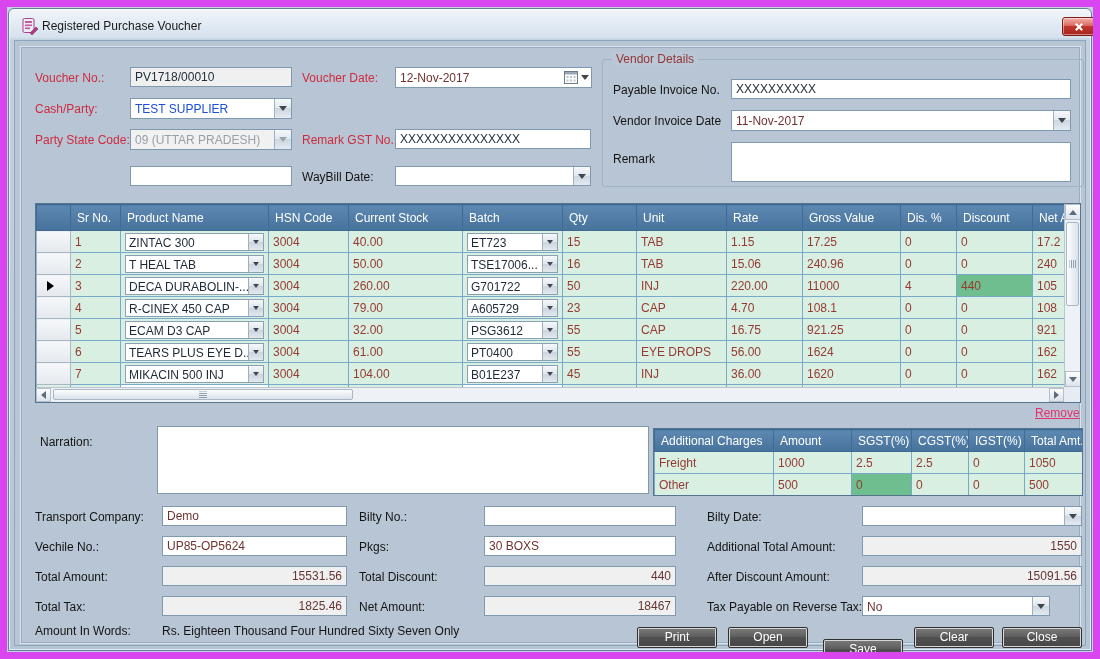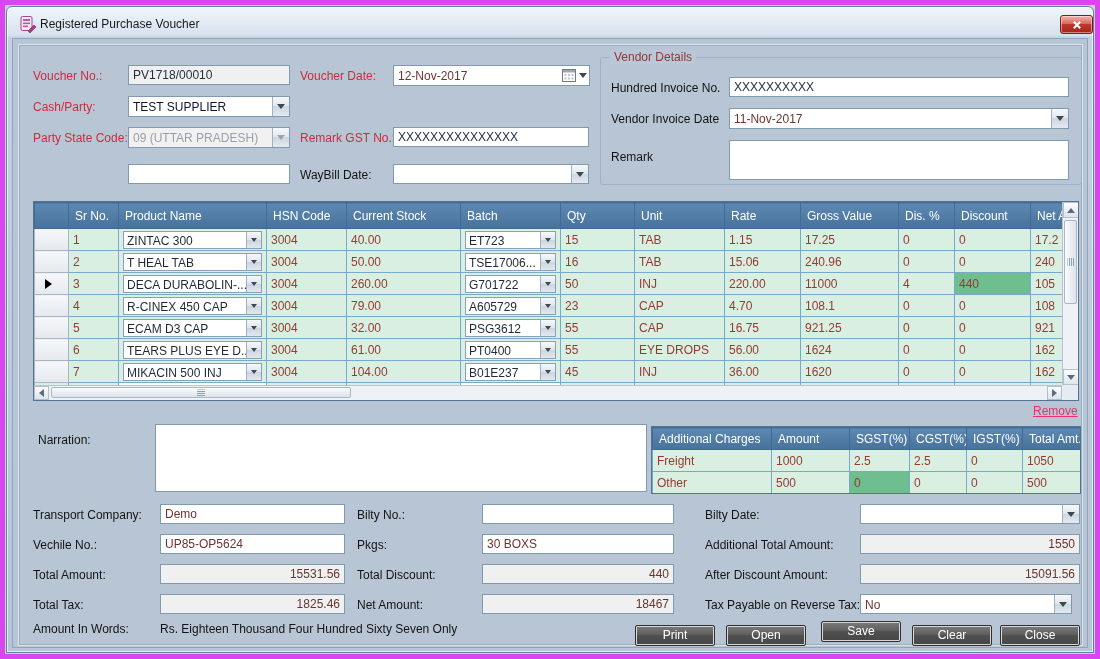--- a/index.html
+++ b/index.html
@@ -1,18 +1,18 @@
 <!DOCTYPE html>
 <html><head>
 <meta charset="utf-8">
 <style>
   * { box-sizing: border-box; }
   body { margin: 0; background: #555; font-family: "Liberation Sans", sans-serif; }
   .page { position: relative; width: 1100px; height: 659px; background: #c6d2e0;
-          border: 5px solid #d946ef; overflow: hidden; }
+          border: 7px solid #d946ef; overflow: hidden; }
   
   .winframe { position: absolute; inset: 1px; border: 1px solid #60809f; border-radius: 6px 6px 0 0;
               background: linear-gradient(#f0f5fa, #d7e2ee 28px, #c2d0df 31px, #b6c5d4);
               box-shadow: inset 0 0 0 1px rgba(255,255,255,.65); }
   .titlebar { position: absolute; left: 1px; right: 1px; top: 1px; height: 30px; }
   .apptitle { position: absolute; left: 32px; top: 9px; font-size: 12px; color: #1a1a1a; }
   .appicon { position: absolute; left: 11px; top: 7px; width: 18px; height: 18px; }
   .closebtn { position: absolute; left: 1052px; top: 7px; width: 33px; height: 19px; border-radius: 3px;
               background: linear-gradient(#f3b2ac, #d96a60 45%, #c0392e 46%, #a8241c);
               border: 1px solid #7e1a16; box-shadow: inset 0 0 0 1px rgba(255,255,255,.45); }
@@ -26,21 +26,21 @@
   
   .lbl { position: absolute; font-size: 12px; color: #141414; white-space: nowrap; text-align: center; }
   .lbl.red { color: #cf2b3f; }
   .tb { position: absolute; height: 20px; background: #fff; border: 1px solid #7f99b0;
         font-family: "Liberation Sans", sans-serif; font-size: 12px; color: #23303e; padding: 1px 4px; }
   .tb.ro { background: #f0f0f0; }
   .tb.num { text-align: right; color: #653531; }
   .tb.maroonval { color: #6e3330; }
   textarea.tb { resize: none; }
   .combo { position: absolute; height: 21px; display: flex; background: #fff; border: 1px solid #7f99b0; }
-  .combo .ctext { flex: 1; font-size: 12px; color: #0f172a; padding: 3px 4px 0; overflow: hidden; white-space: nowrap; }
+  .combo .ctext { flex: 1; font-size: 12px; color: #1d4ed8; padding: 3px 4px 0; overflow: hidden; white-space: nowrap; }
   .combo .ctext.maroonval { color: #6e3330; }
   .combo .carr { width: 17px; border-left: 1px solid #9fb0c2; display: flex; align-items: center; justify-content: center;
                  background: linear-gradient(#f6f8fa, #e2e8ee 48%, #cdd5df 49%, #e4eaf0); }
   .tri-down { width: 0; height: 0; border-left: 4px solid transparent; border-right: 4px solid transparent;
               border-top: 5px solid #3c4750; }
   .tri-up { width: 0; height: 0; border-left: 4px solid transparent; border-right: 4px solid transparent;
             border-bottom: 5px solid #5a6c7e; }
   .tri-left { width: 0; height: 0; border-top: 4px solid transparent; border-bottom: 4px solid transparent;
               border-right: 5px solid #5a6c7e; }
   .tri-right { width: 0; height: 0; border-top: 4px solid transparent; border-bottom: 4px solid transparent;
@@ -163,21 +163,21 @@
   <span class="lbl" style="left:295px; top:163px;">WayBill Date:</span>
   <div class="combo" style="left:388px; top:159px; width:196px; height:20px;">
     <span class="ctext"></span>
     <span class="carr">
         <span class="tri-down"></span>
       </span>
   </div>
 
   <div class="groupbox" style="left:595px; top:52px; width:482px; height:128px;">
     <span class="gtitle">Vendor Details</span>
-    <span class="lbl" style="left:10px; top:23px;">Hundred Invoice No.</span>
+    <span class="lbl" style="left:10px; top:23px;">Payable Invoice No.</span>
     <input class="tb" style="left: 128px; top: 19px; width: 340px;" value="XXXXXXXXXX">
     <span class="lbl" style="left:10px; top:54px;">Vendor Invoice Date</span>
     <div class="combo" style="left:128px; top:50px; width:340px;">
       <span class="ctext maroonval">11-Nov-2017</span>
       <span class="carr">
           <span class="tri-down"></span>
         </span>
     </div>
     <span class="lbl" style="left:10px; top:92px;">Remark</span>
     <textarea class="tb" style="left: 128px; top: 82px; width: 340px; height: 40px; position: absolute;"></textarea>
@@ -535,28 +535,28 @@
   <span class="lbl" style="left:352px; top:563px;">Total Discount:</span>
   <input class="tb ro num" style="left: 477px; top: 559px; width: 192px;" readonly="" value="440">
   <span class="lbl" style="left:700px; top:563px;">After Discount Amount:</span>
   <input class="tb ro num" style="left: 855px; top: 559px; width: 220px;" readonly="" value="15091.56">
 
   <span class="lbl" style="left:28px; top:593px;">Total Tax:</span>
   <input class="tb ro num" style="left: 155px; top: 589px; width: 185px;" readonly="" value="1825.46">
   <span class="lbl" style="left:352px; top:593px;">Net Amount:</span>
   <input class="tb ro num" style="left: 477px; top: 589px; width: 192px;" readonly="" value="18467">
   <span class="lbl" style="left:700px; top:593px;">Tax Payable on Reverse Tax:</span>
-  <div class="combo" style="left:855px; top:589px; width:212px; height:20px;gap:40px;">
+  <div class="combo" style="left:855px; top:589px; width:188px; height:20px;gap:40px;">
     <span class="ctext maroonval">No</span>
     <span class="carr">
         <span class="tri-down"></span>
       </span>
   </div>
 
   <span class="lbl" style="left:28px; top:617px;">Amount In Words:</span>
   <span class="words" style="left:155px; top:617px;">Rs. Eighteen Thousand Four Hundred Sixty Seven Only</span>
 
   <div class="btn" style="left:630px; top:620px;">Print</div>
   <div class="btn" style="left:721px; top:620px;">Open</div>
-  <div class="btn" style="left:816px; top:616px;">Save</div>
+  <div class="btn" style="left:816px; top:632px;">Save</div>
   <div class="btn" style="left:907px; top:620px;">Clear</div>
   <div class="btn" style="left:995px; top:620px;">Close</div>
 </div>
 
 </body></html>

